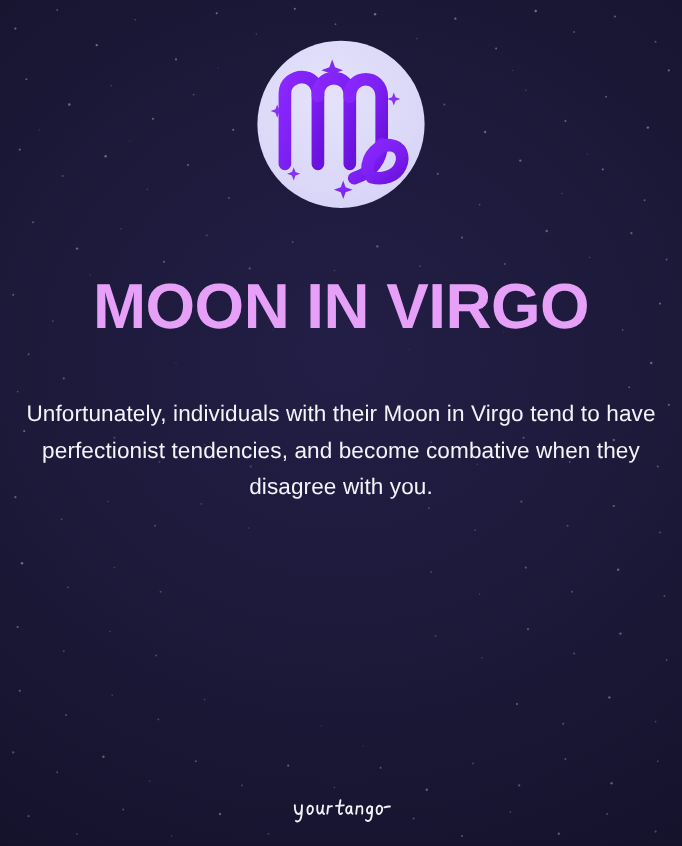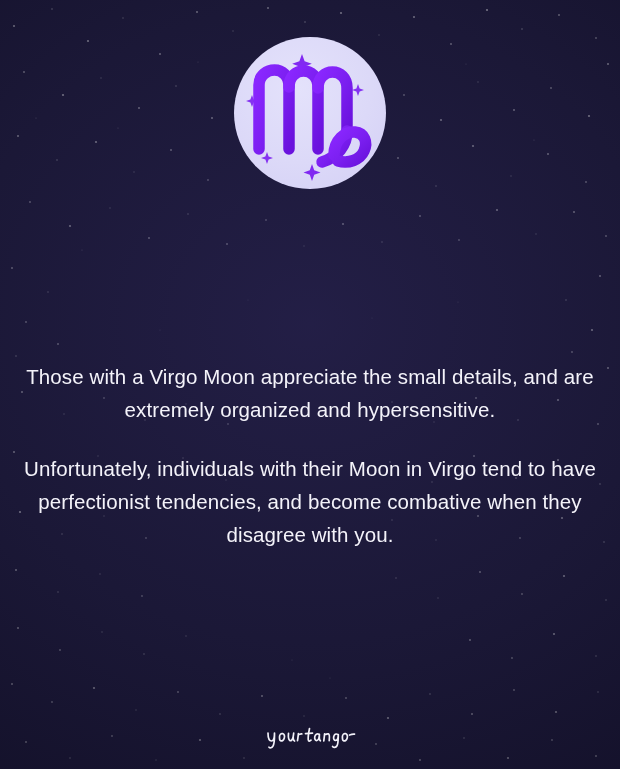--- a/index.html
+++ b/index.html
@@ -303,23 +303,23 @@
 
         <path d="M84 51 C84 40.5 91 35 98.5 35 C106 35 113 40.5 113 51 L113 96"></path>
 
         <path d="M113 94 C113 108 104 120 88 125"></path>
 
         <path d="M100 118 C100 103 111 94 121 95 C130.5 96 134 105 130 114 C126 123 114.5 127 104 124"></path>
       </g>
     </svg>
   </div>
 
+  <div class="headline">MOON IN VIRGO</div>
 
   <div class="body-copy">
-    <p>Those with a Virgo Moon appreciate the small details, and are extremely organized and hypersensitive.</p>
     <p>Unfortunately, individuals with their Moon in Virgo tend to have perfectionist tendencies, and become combative when they disagree with you.</p>
   </div>
 
   <div class="brand">
     <svg width="92" height="28" viewBox="0 0 92 28">
       <g fill="none" stroke="#f2f1f9" stroke-width="1.7" stroke-linecap="round" stroke-linejoin="round">
 
         <path d="M4 10 C4 15 5 18 7.5 18 C10 18 10.5 14.5 10.5 10 M10.5 10 C10.5 16 10.7 20 9 23 C7.8 25 6 25.3 5 24.2"></path>
 
         <path d="M15.5 13.8 C15.5 11.6 17 10.3 18.6 10.6 C20.2 10.9 20.9 12.8 20.3 15 C19.7 17.2 18 18.4 16.6 17.8 C15.4 17.3 15.5 15.6 15.5 13.8 Z"></path>

